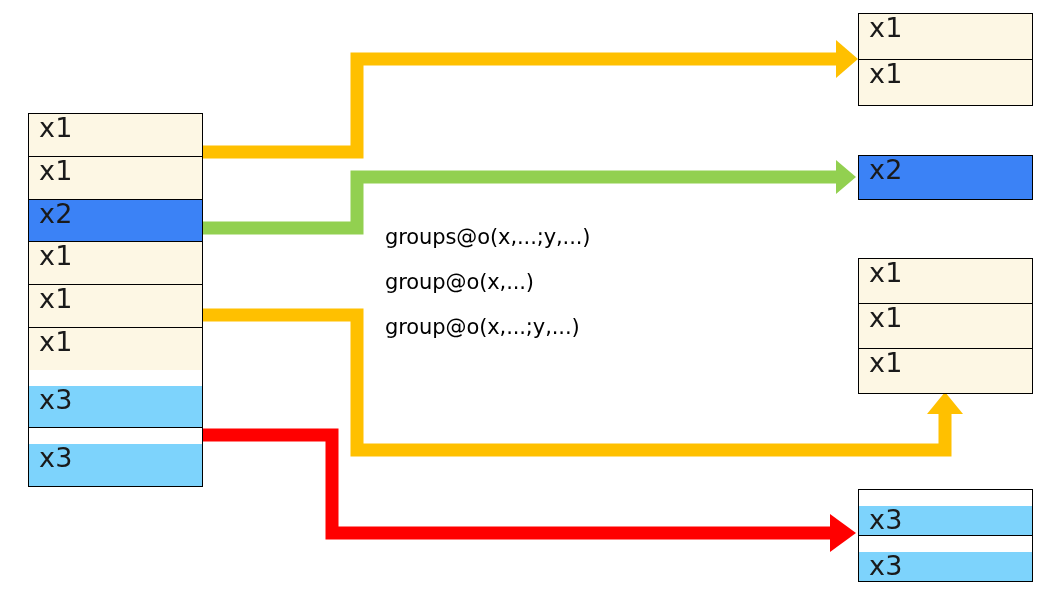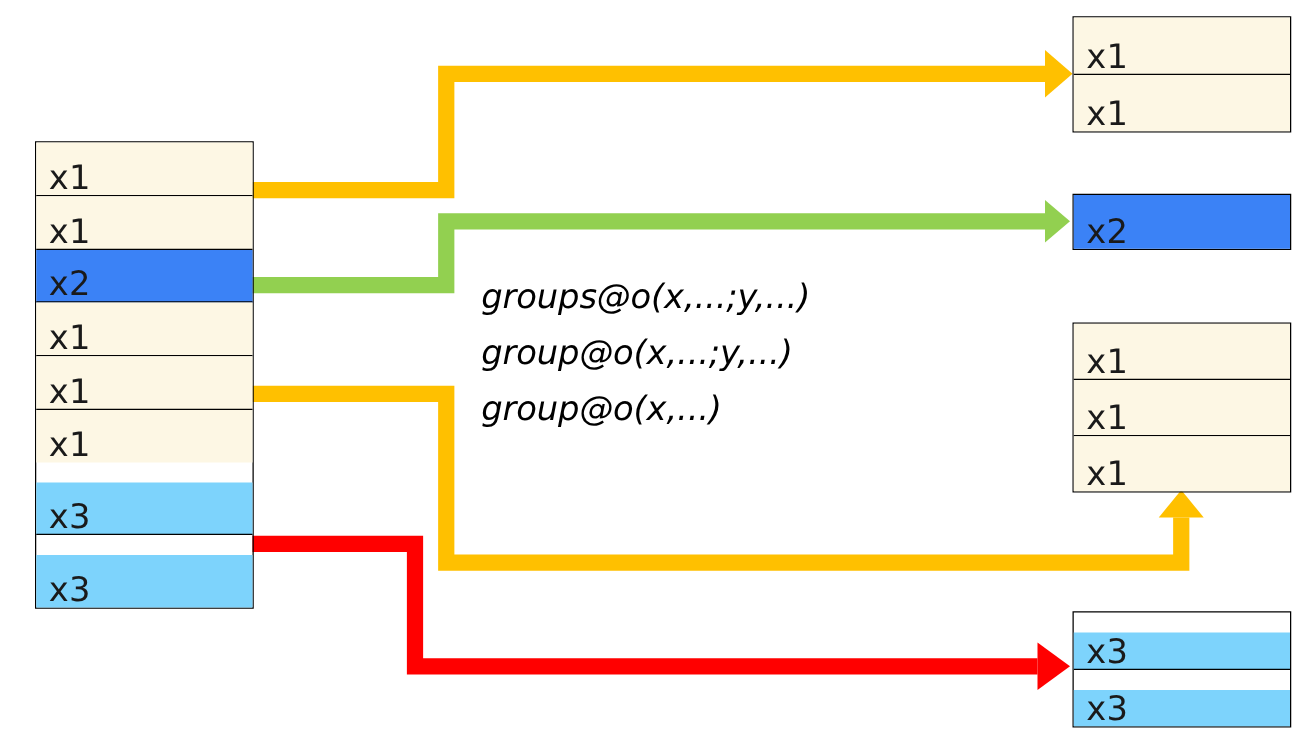--- a/index.html
+++ b/index.html
@@ -32,44 +32,43 @@
     box-sizing: border-box;
     border: 1.6px solid #000000;
     display: flex;
     flex-direction: column;
   }
   .cell {
     flex: 1 1 0;
     box-sizing: border-box;
     border-bottom: 1.4px solid #000000;
     display: flex;
-    align-items: flex-end;
+    align-items: flex-start;
     padding-left: 10px;
     font-size: 27px;
     line-height: 1;
     color: #1a1a1a;
     letter-spacing: 0.2px;
   }
   .cell:last-child { border-bottom: none; }
   .fill-cream { background: #fdf7e4; }
   .fill-mint   { background: #3b82f6; }
   .fill-pink   { background: #7dd3fc; margin-top: 16px; }
   .label-block {
     position: absolute;
     display: flex;
     flex-direction: column;
     justify-content: flex-start;
   }
   .label-line {
-    font-size: 27px;
+    font-size: 21px;
     line-height: 45px;
     color: #000000;
     white-space: pre;
     letter-spacing: -0.1px;
-    font-style: italic;
   }
 </style>
 </head>
 <body>
 
 <div id="diagram-root">
 
   <svg class="arrow-layer" viewBox="0 0 1045 598" xmlns="http://www.w3.org/2000/svg">
 
     <g>
@@ -151,17 +150,17 @@
     <div class="cell fill-pink">
         <span>x3</span>
       </div>
     <div class="cell fill-pink">
         <span>x3</span>
       </div>
   </div>
 
   <div class="label-block" style="left:385px; top:215px; width:420px;">
     <div class="label-line">groups@o(x,...;y,...)</div>
+    <div class="label-line">group@o(x,...)</div>
     <div class="label-line">group@o(x,...;y,...)</div>
-    <div class="label-line">group@o(x,...)</div>
   </div>
 
 </div>
 
 </body></html>

